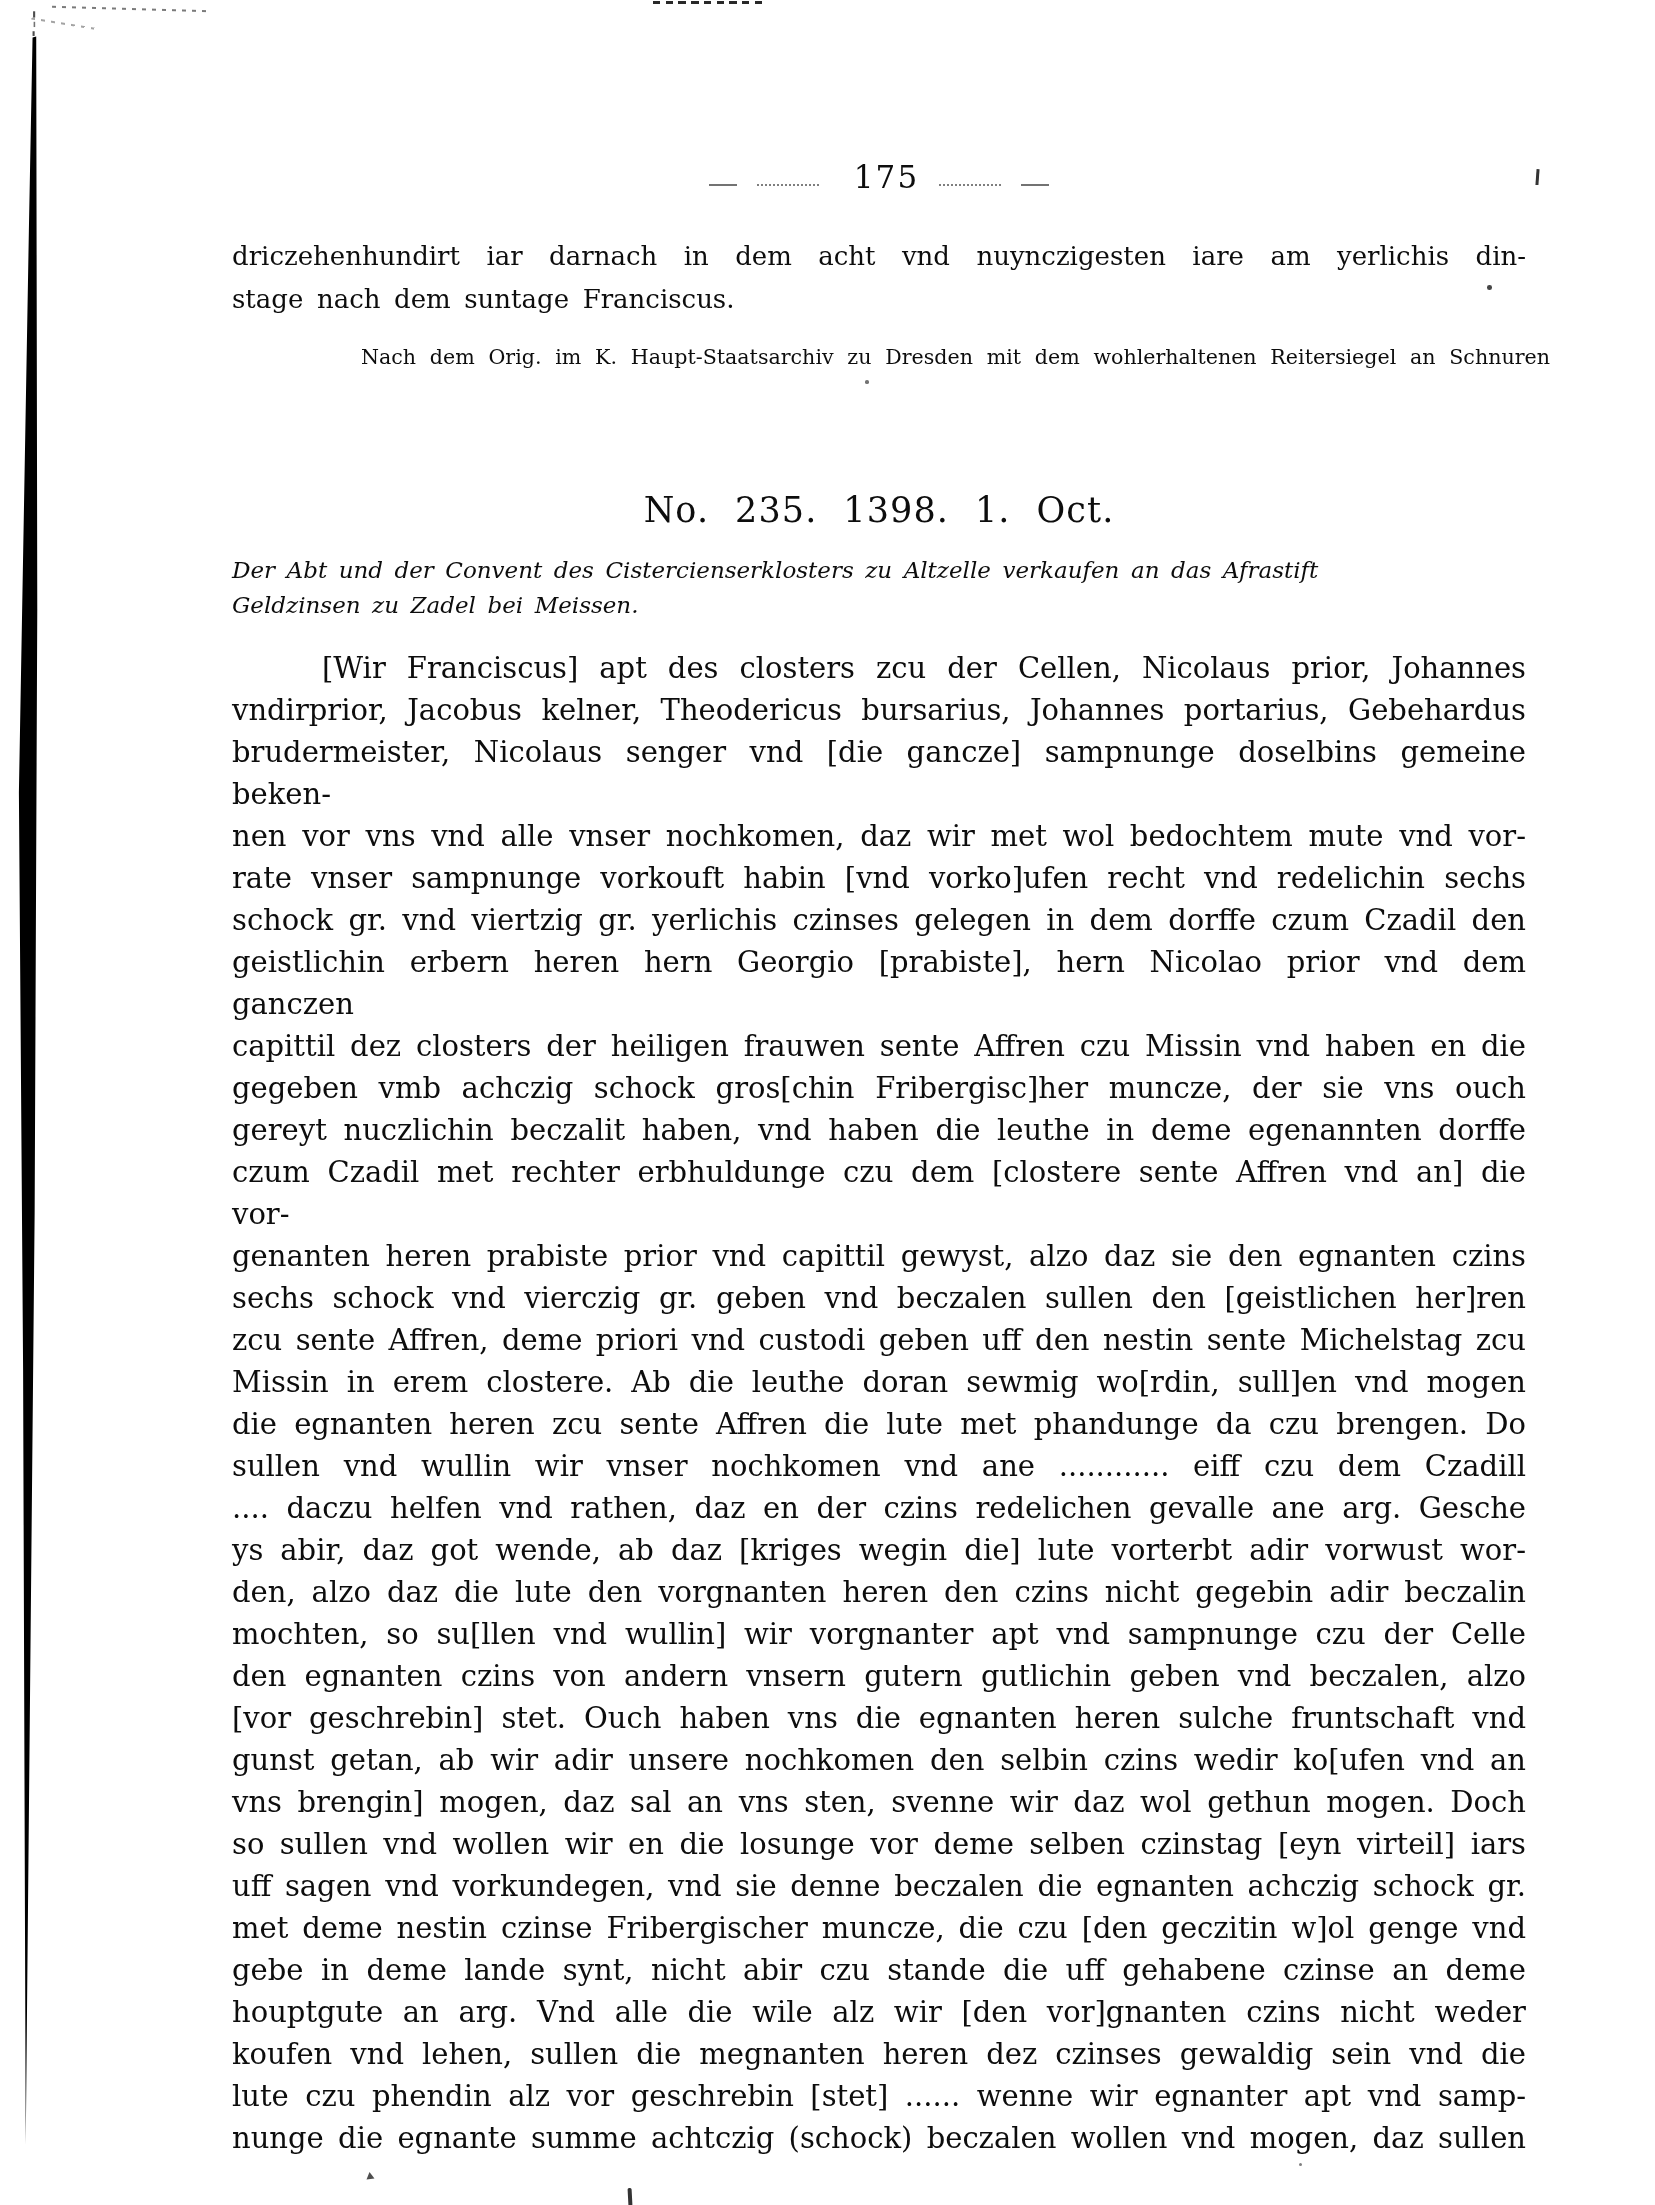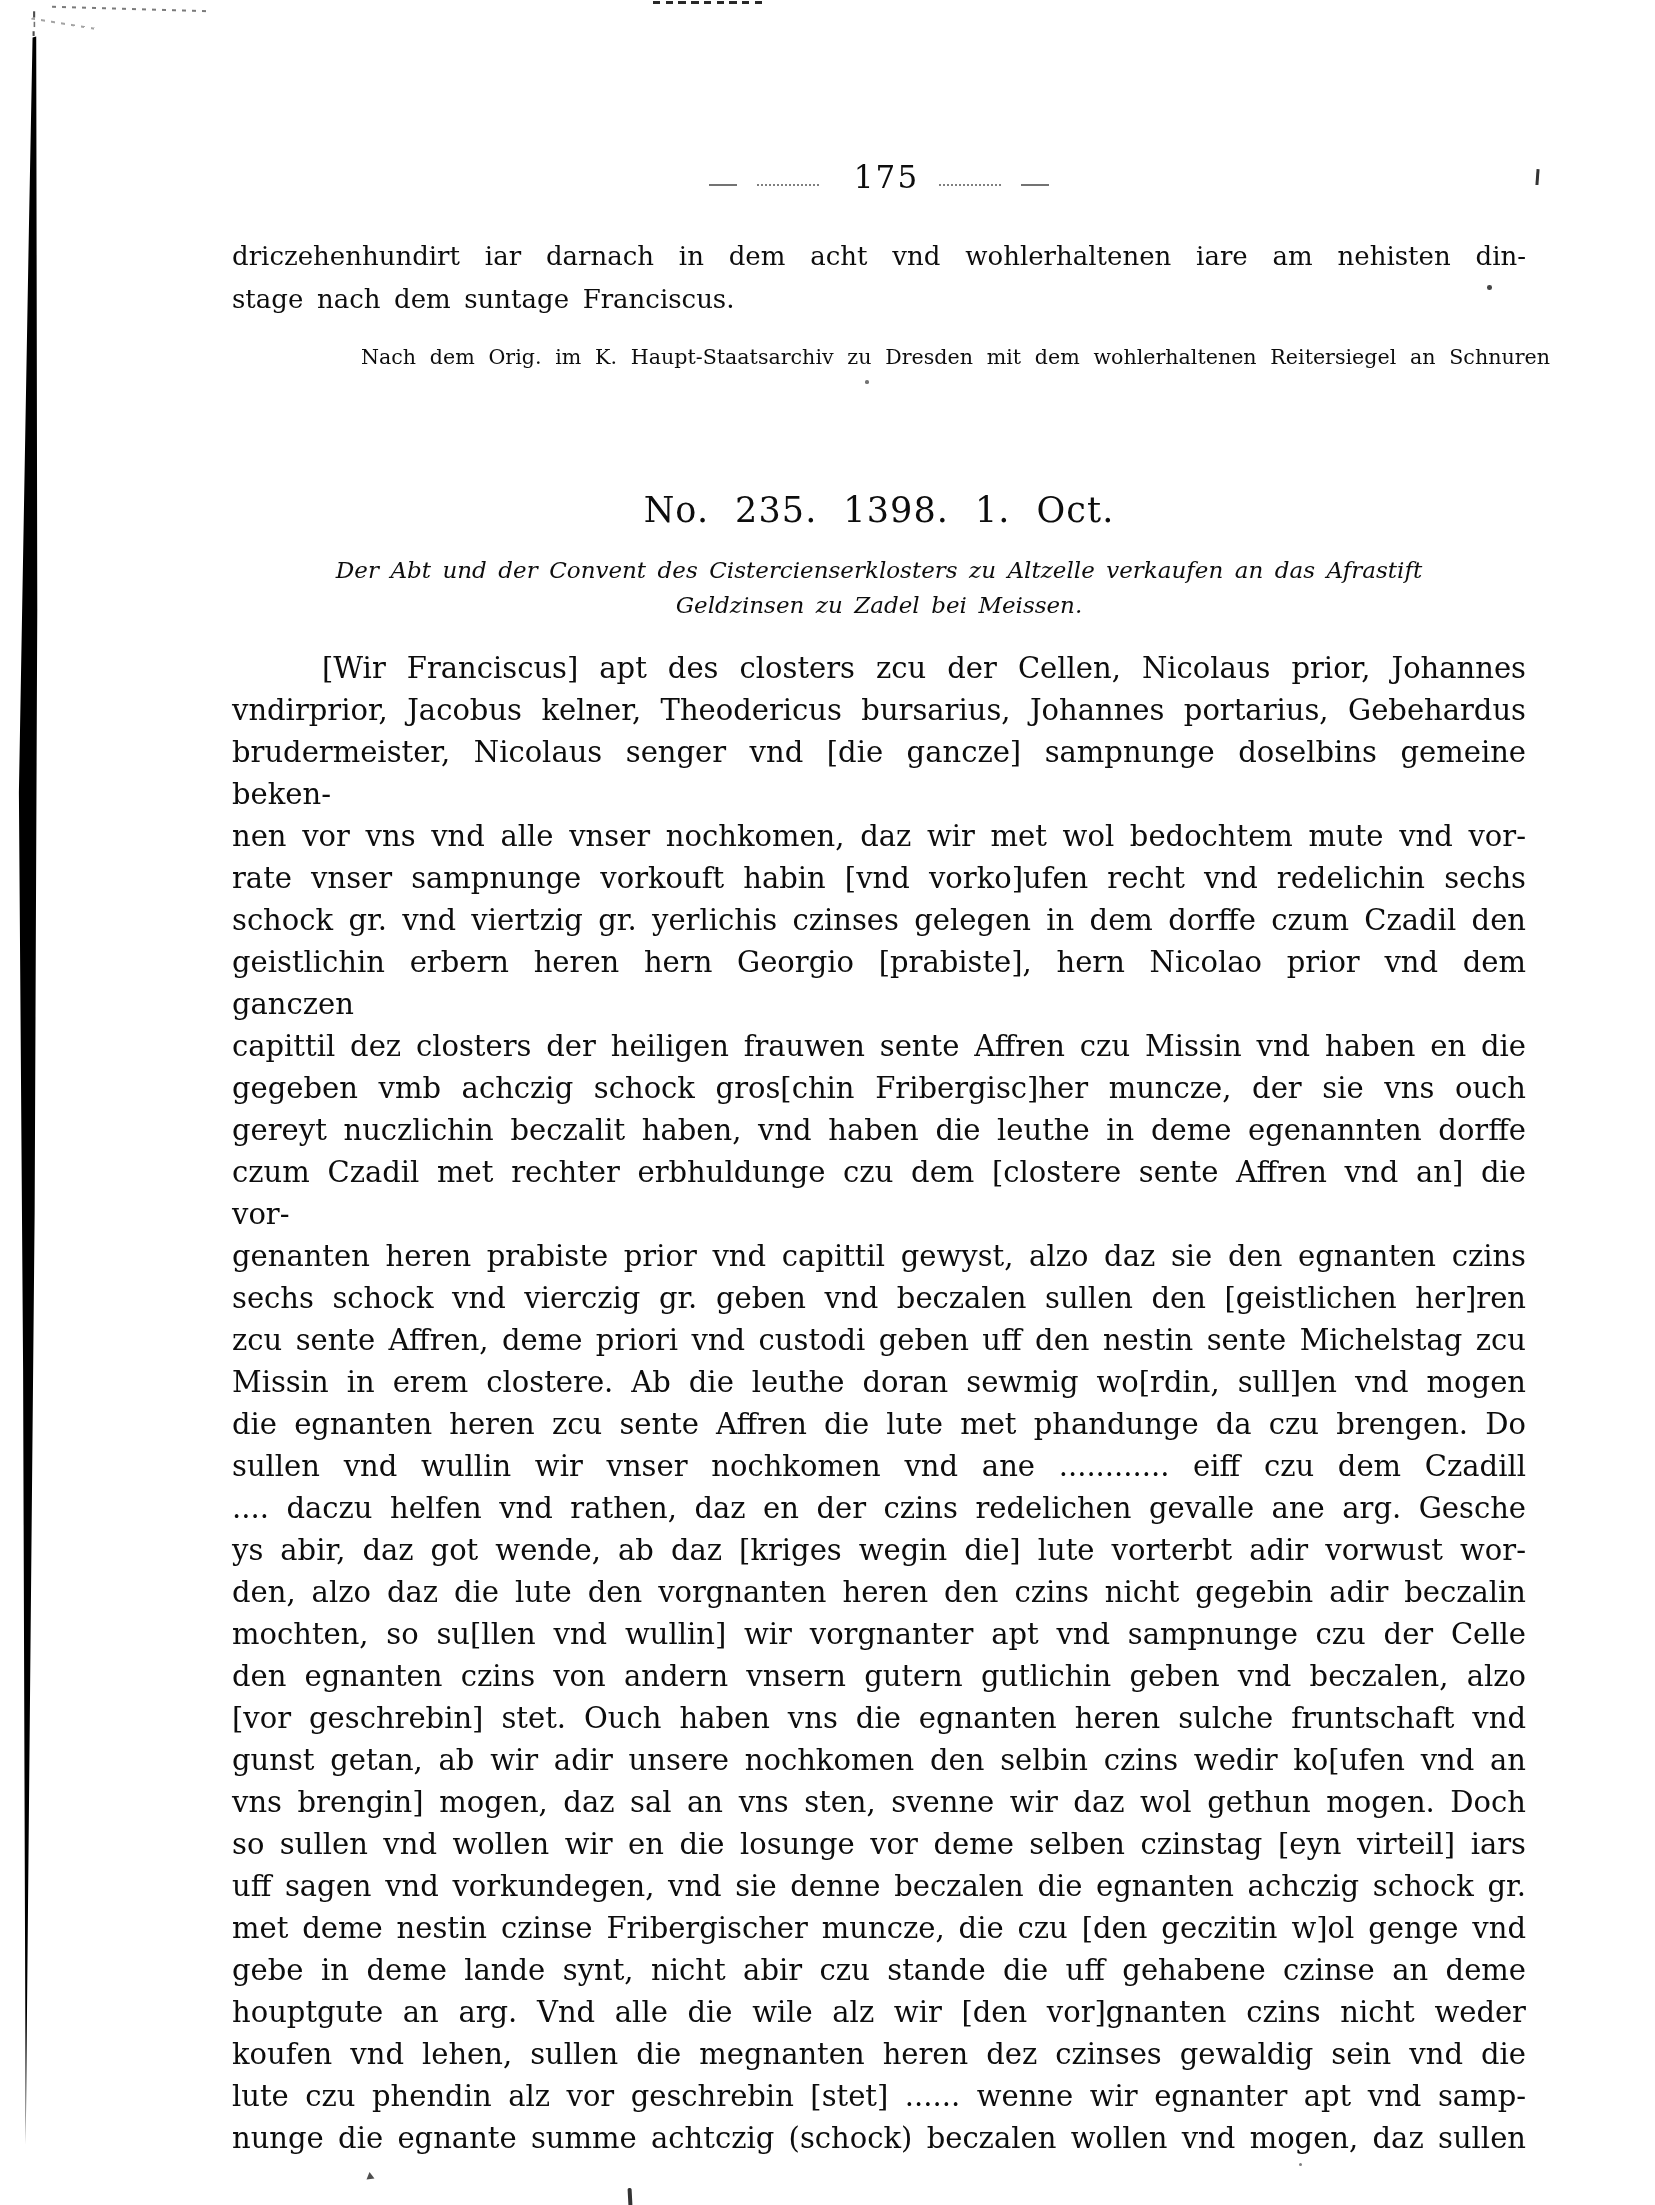--- a/index.html
+++ b/index.html
@@ -39,21 +39,21 @@
   .source-note .first{ text-indent:105px; }
 
   .charter-heading{
     top:491px;
     text-align:center;
     font-size:35px;line-height:38px;
     word-spacing:13.7px;letter-spacing:1.1px;
   }
   .charter-summary{
     top:553px;
-    text-align:center;
+    text-align:left;
     font-style:italic;
     font-size:23px;line-height:35px;
     white-space:pre-line;
     word-spacing:4.2px;
   }
   .charter-body{
     top:647px;
     font-size:29px;line-height:42px;
     white-space:pre-line;
     text-align:justify;text-align-last:justify;
@@ -108,21 +108,21 @@
 
   <div class="column folio-row">
     <span class="folio-dash solid"></span>
     <span class="folio-dash dotted"></span>
     <span class="folio-number">175</span>
     <span class="folio-dash dotted"></span>
     <span class="folio-dash solid"></span>
   </div>
 
   <div class="column intro">
-    <div class="justify-line">driczehenhundirt iar darnach in dem acht vnd wohlerhaltenen iare am nehisten din-</div>
+    <div class="justify-line">driczehenhundirt iar darnach in dem acht vnd nuynczigesten iare am yerlichis din-</div>
     <div>stage nach dem suntage Franciscus.</div>
   </div>
 
   <div class="column source-note">
     <div class="first justify-line">Nach dem Orig. im K. Haupt-Staatsarchiv zu Dresden mit dem wohlerhaltenen Reitersiegel an Schnuren</div>
   </div>
 
   <div class="column charter-heading">No. 235. 1398. 1. Oct.</div>
 
   <div class="column charter-summary">Der Abt und der Convent des Cistercienserklosters zu Altzelle verkaufen an das Afrastift

